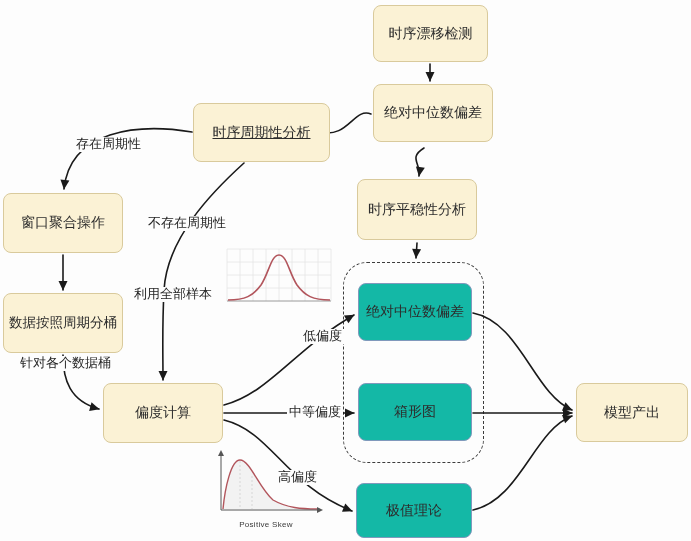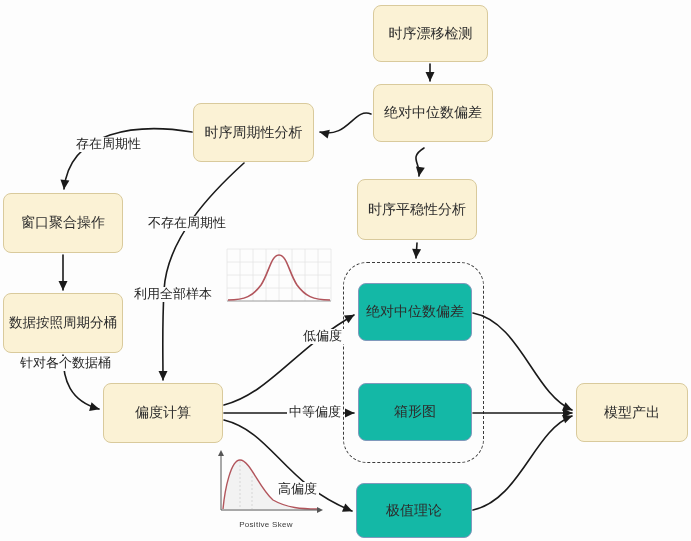--- a/index.html
+++ b/index.html
@@ -21,37 +21,37 @@
   #edges{position:absolute;left:0;top:0;z-index:2;}
   .elabel{
     position:absolute;font-size:13px;color:#262626;background:#fdfdfd;
     padding:0 2px;white-space:nowrap;z-index:4;line-height:1.15;
   }
   .plot{position:absolute;z-index:2;}
   .plot-caption{font-size:8px;color:#3a3a3a;text-align:center;margin-top:2px;letter-spacing:0.3px;}
   
   .n-drift{left:373px;top:5px;width:115px;height:57px;}
   .n-sample{left:373px;top:84px;width:120px;height:58px;}
-  .n-periodicity{left:193px;top:103px;width:121px;height:59px;}
+  .n-periodicity{left:193px;top:103px;width:137px;height:59px;text-decoration:underline;}
   .n-window{left:3px;top:193px;width:120px;height:60px;}
   .n-bucket{left:3px;top:293px;width:120px;height:60px;font-size:13.5px;}
   .n-stationarity{left:357px;top:179px;width:120px;height:61px;}
   .n-skew{left:103px;top:383px;width:120px;height:60px;}
   .n-mad{left:358px;top:283px;width:114px;height:58px;}
   .n-boxplot{left:358px;top:383px;width:114px;height:58px;}
   .n-evt{left:356px;top:483px;width:116px;height:55px;}
   .n-model{left:576px;top:383px;width:112px;height:59px;}
   
   .l-has{left:74px;top:137px;}
   .l-no{left:146px;top:216px;}
   .l-all{left:132px;top:287px;}
   .l-bucket{left:18px;top:356px;}
   .l-low{left:281px;top:329px;margin-left:20px;}
   .l-med{left:287px;top:405px;}
-  .l-high{left:276px;top:470px;margin-top:12px;}
+  .l-high{left:276px;top:470px;}
   .p-normal{left:225px;top:243px;width:108px;height:64px;}
   .p-skew{left:207px;top:448px;width:118px;}
 </style>
 </head>
 <body>
 
 <div id="canvas">
 
   <div class="dashed-group"></div>
 

